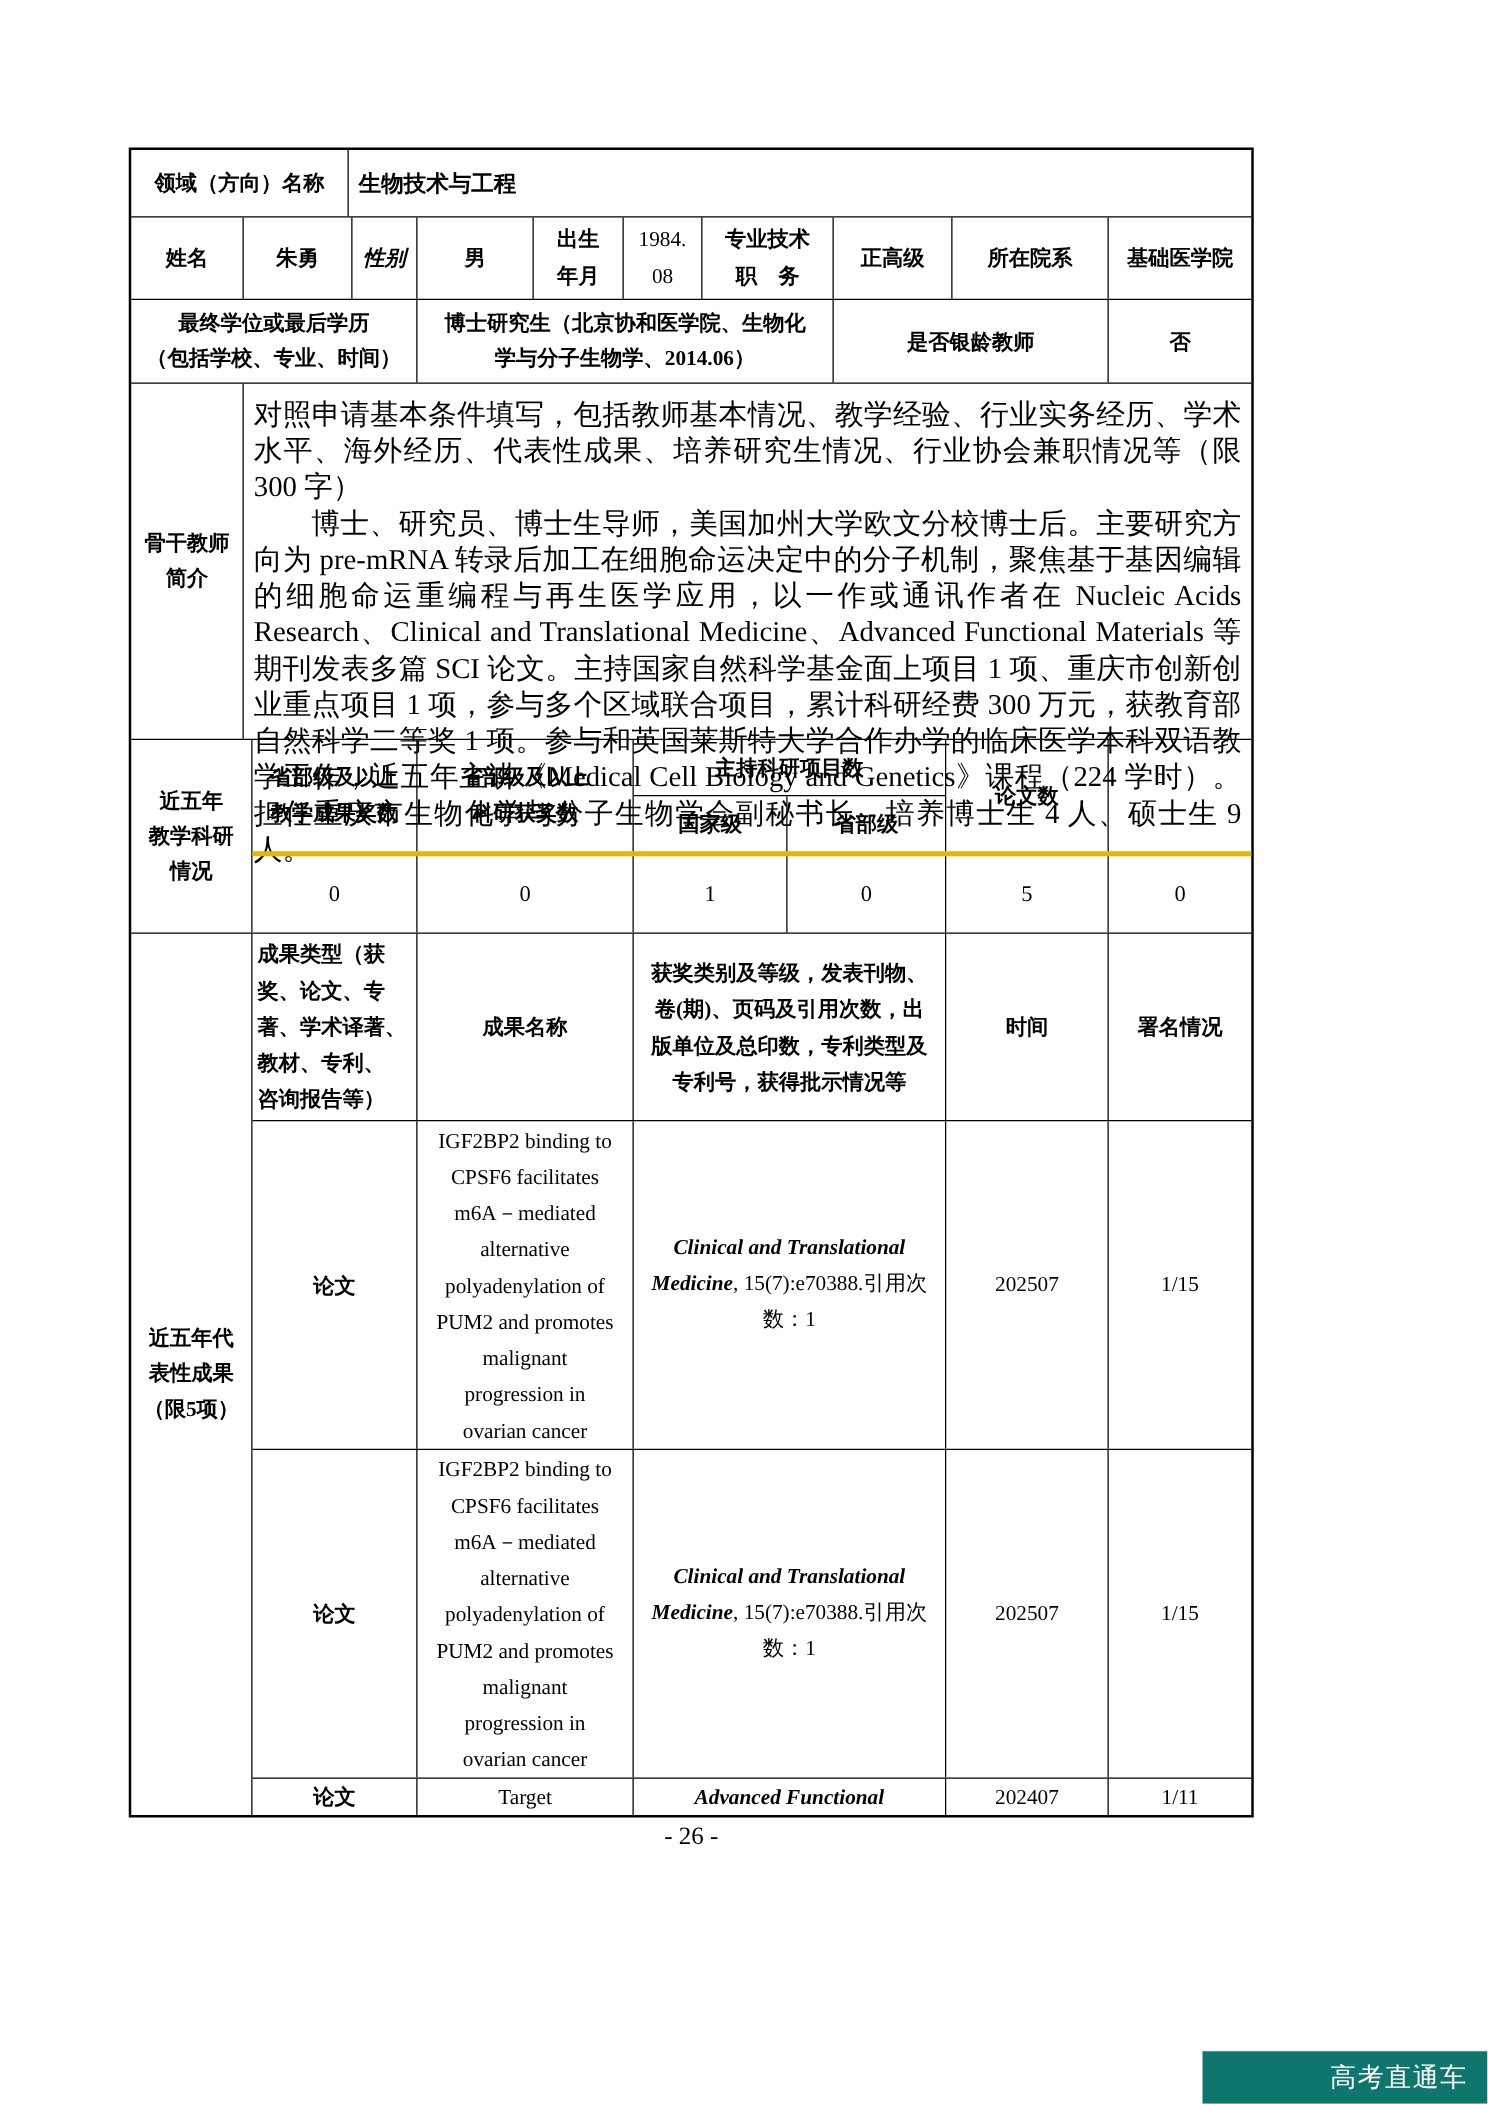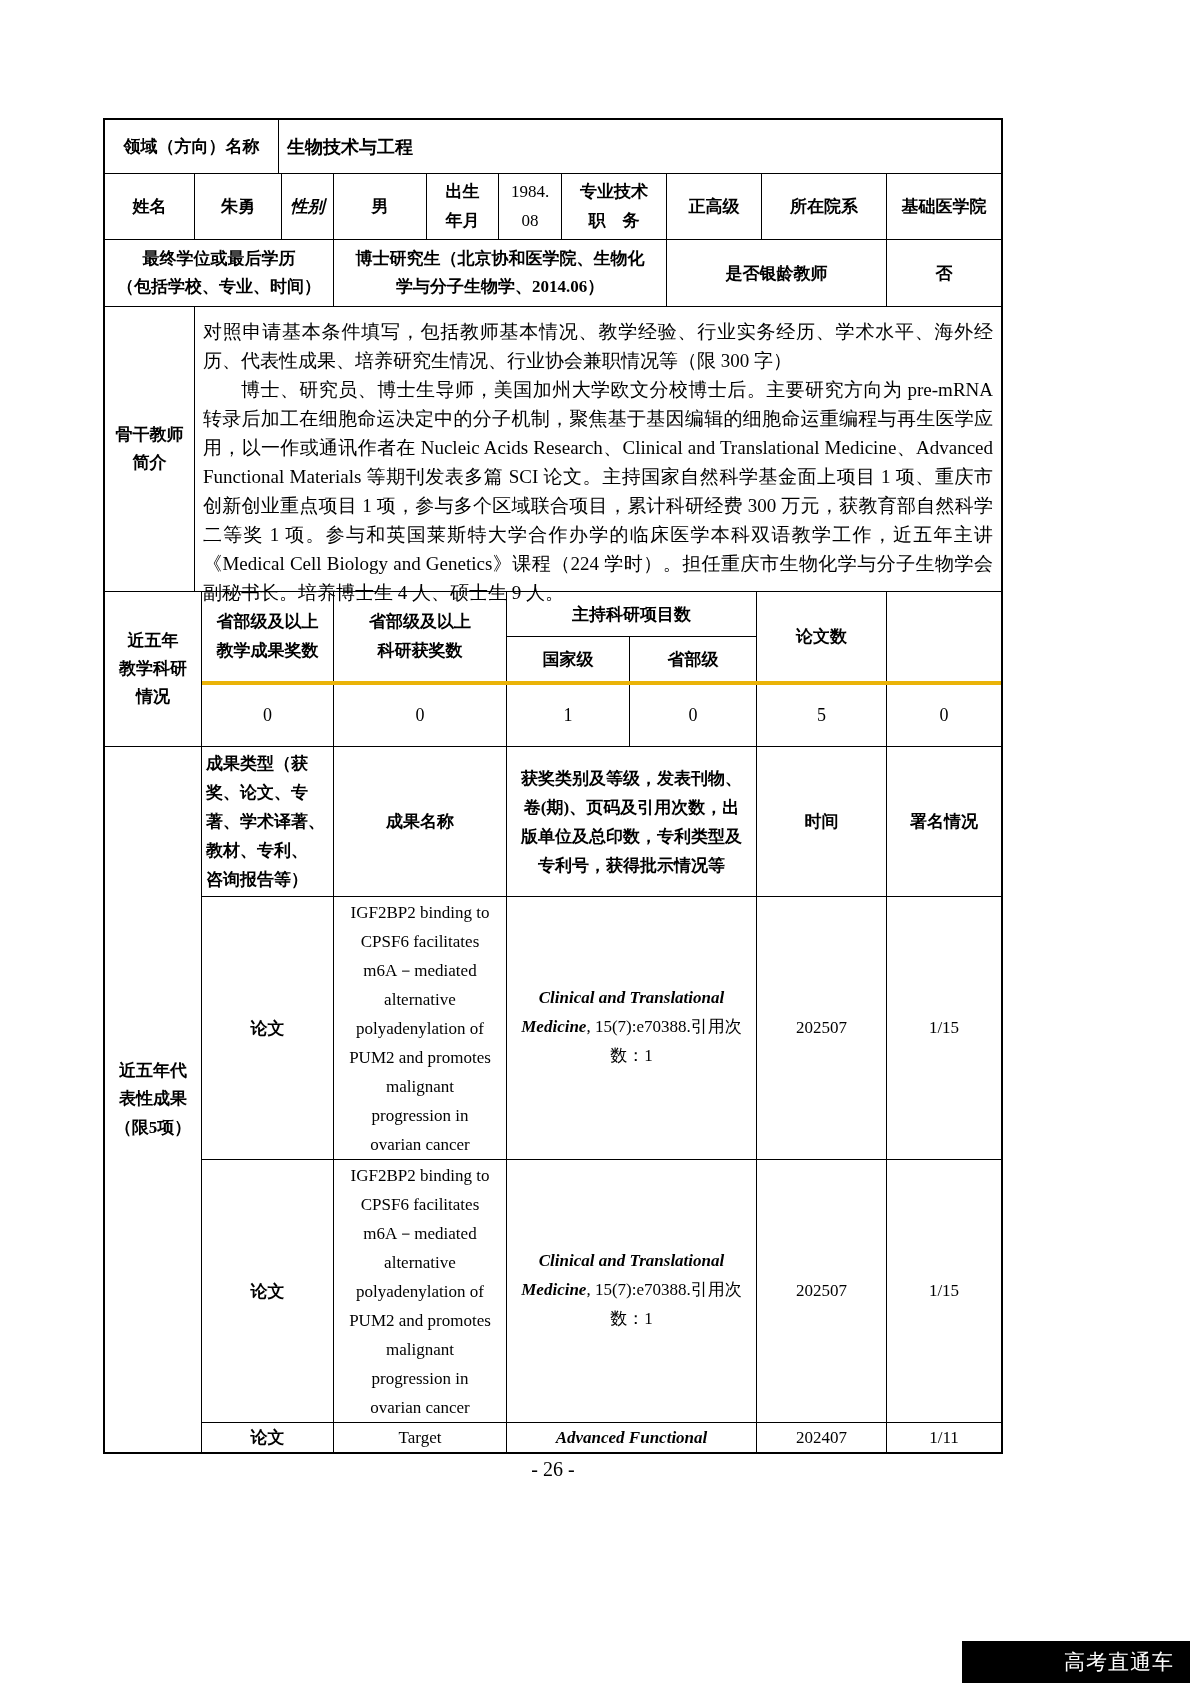--- a/index.html
+++ b/index.html
@@ -16,37 +16,37 @@
   }
   .row { display:flex; border-bottom:1px solid #000; }
   .row.noB { border-bottom:none; }
   .c { border-right:1px solid #000; display:flex; align-items:center; justify-content:center; text-align:center; padding:2px 4px; }
   .c.noR { border-right:none; }
   .b { font-weight:bold; }
   .pre { white-space:pre-line;font-family:Liberation Serif, serif; }
   .left { justify-content:flex-start; text-align:left; }
   .lh { line-height:1.65; }
   
-  .intro-text { display:block; padding:10px 8px 6px 8px; font-size:19px; line-height:29px; text-align:justify; align-items:flex-start; }
+  .intro-text { display:block; padding:10px 8px 6px 8px; font-size:23px; line-height:29px; text-align:justify; align-items:flex-start; }
   .intro-text .para { text-align:justify; }
   .indent2 { text-indent:2em; }
   .it { }
   .bi { font-weight:bold; font-style:italic; }
   
   .colgrp { display:flex; flex-direction:column; flex:1 1 auto; }
   .subrow { display:flex; }
   .titlecell { line-height:29px; }
   .journalcell { line-height:29px; padding:2px 10px; }
   .footer-pageno {
     position:absolute; left:103px; top:1458px; width:900px;
     text-align:center; font-size:20px;
   }
   .watermark {
     position:absolute; right:0; bottom:0; width:228px; height:42px;
-    background:#000000; color:#ffffff; display:flex; align-items:center;
+    background:#0f766e; color:#ffffff; display:flex; align-items:center;
     justify-content:flex-end; padding-right:16px; font-size:21px;
     letter-spacing:1px; font-family:"Liberation Sans","DejaVu Sans",sans-serif;
   }
 </style>
 </head>
 <body>
 
 <div class="page">
 
   <div class="form-table">

